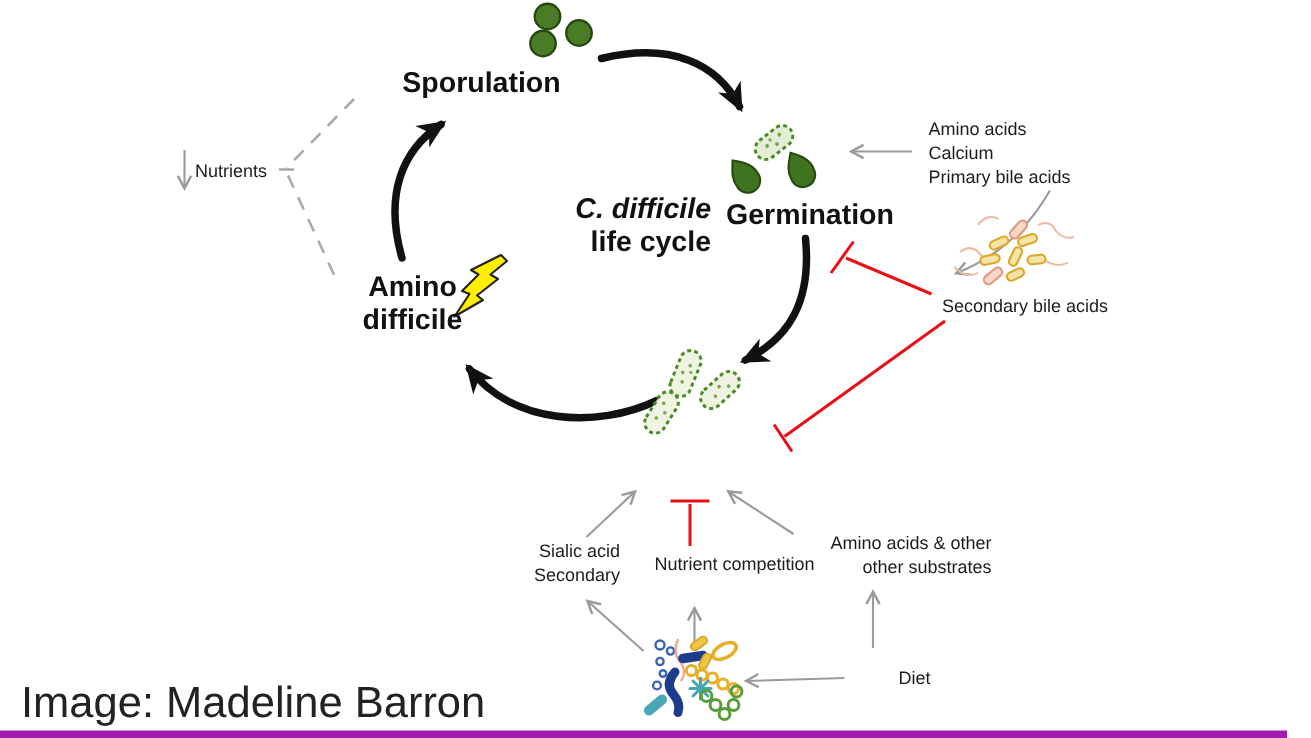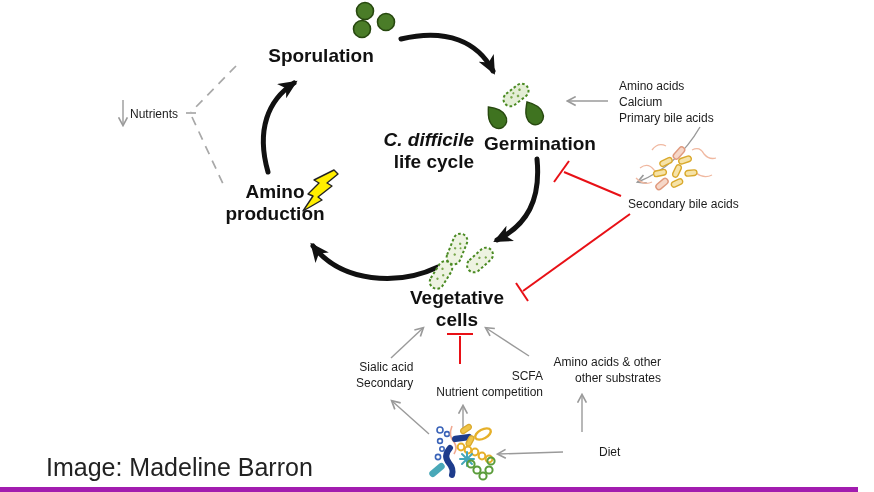--- a/index.html
+++ b/index.html
@@ -7,21 +7,21 @@
     position:relative;width:858px;height:492px;background:#ffffff;
     font-family:"Liberation Sans",sans-serif;overflow:hidden;
     border-bottom:5px solid #a21caf;box-sizing:border-box;
   }
   svg.layer{position:absolute;left:0;top:0;width:874px;height:492px;}
   .lbl{position:absolute;color:#111;white-space:nowrap;}
   .big{font-size:19px;font-weight:700;line-height:22px;text-align:center;}
   .small{font-size:12px;font-weight:400;line-height:16px;color:#1c1c1c;}
   .center{text-align:right;}
   .title-line1{font-style:italic;}
-  .credit{font-size:25px;color:#222;margin-left:32px;}
+  .credit{font-size:29px;color:#222;}
 </style>
 </head>
 <body>
 
 <div id="stage">
 
   <svg class="layer" viewBox="0 0 874 492">
     <defs>
       <marker id="blackArrow" viewBox="0 0 18 16" refX="14" refY="8" markerWidth="20" markerHeight="17" orient="auto" markerUnits="userSpaceOnUse">
         <path d="M0,0 L18,8 L0,16 L5,8 Z" fill="#111"></path>
@@ -204,27 +204,23 @@
       <polygon points="31,0 35,4 24,13 29,16 15,27 19,30 0,41 10,26 5,24 16,13 11,10" fill="#ffee00" stroke="#222" stroke-width="1.4" stroke-linejoin="round"></polygon>
     </g>
   </svg>
 
   <div class="lbl big" style="left:240px;top:45px;width:162px;">Sporulation</div>
 
   <div class="lbl big" style="left:459px;top:133px;width:162px;text-align:center;">Germination</div>
 
   <div class="lbl big" style="left:195px;top:181px;width:160px;">
     <div>Amino</div>
-    <div>production</div>
-  </div>
-
-  <div class="lbl big" style="left:377px;top:287px;width:160px;">
-    <div>Vegetative</div>
-    <div>cells</div>
-  </div>
+    <div>difficile</div>
+  </div>
+
 
   <div class="lbl big center" style="left:314px;top:129px;width:160px;">
     <div class="title-line1">C. difficile</div>
     <div>life cycle</div>
   </div>
 
   <div class="lbl small" style="left:130px;top:106px;">Nutrients</div>
 
   <div class="lbl small" style="left:628px;top:196px;">Secondary bile acids</div>
 
@@ -233,21 +229,20 @@
     <div>Calcium</div>
     <div>Primary bile acids</div>
   </div>
 
   <div class="lbl small" style="left:356px;top:359px;text-align:right;">
     <div>Sialic acid</div>
     <div>Secondary</div>
   </div>
 
   <div class="lbl small center" style="left:383px;top:368px;width:160px;">
-    <div>SCFA</div>
     <div>Nutrient competition</div>
   </div>
 
   <div class="lbl small center" style="left:501px;top:354px;width:160px;">
     <div>Amino acids &amp; other</div>
     <div>other substrates</div>
   </div>
 
   <div class="lbl small" style="left:572px;top:444px;margin-left:27px;">Diet</div>
 

